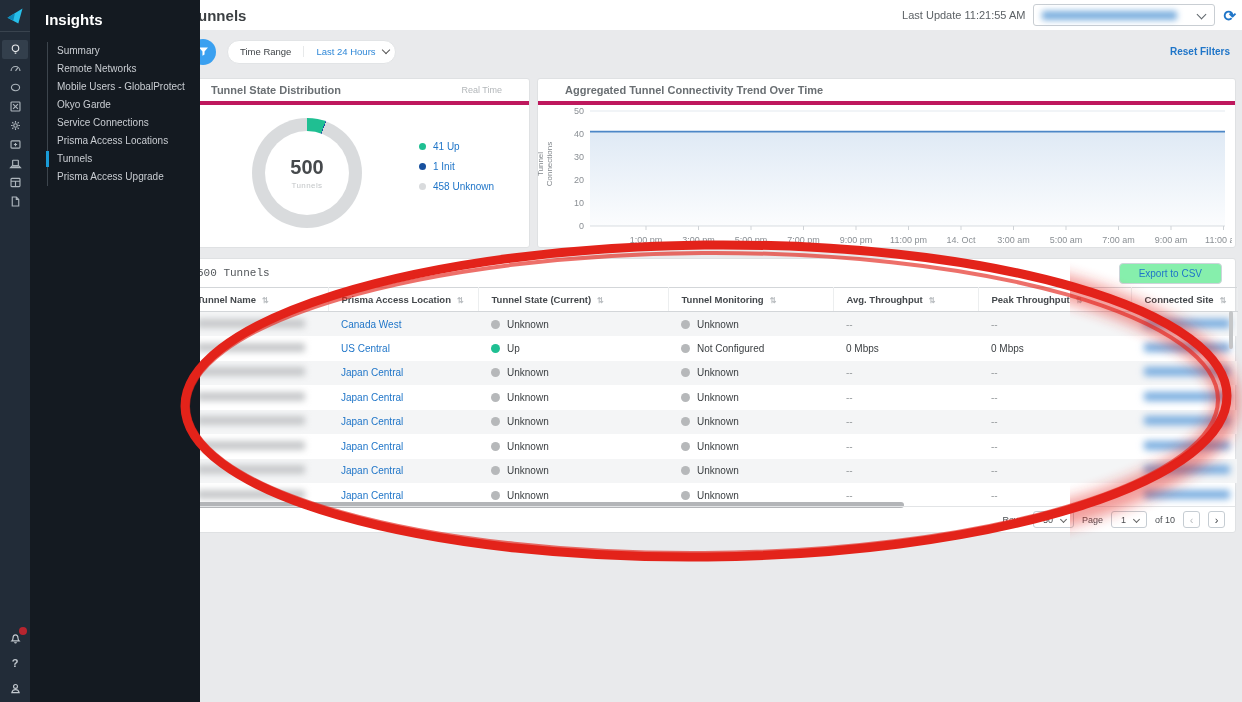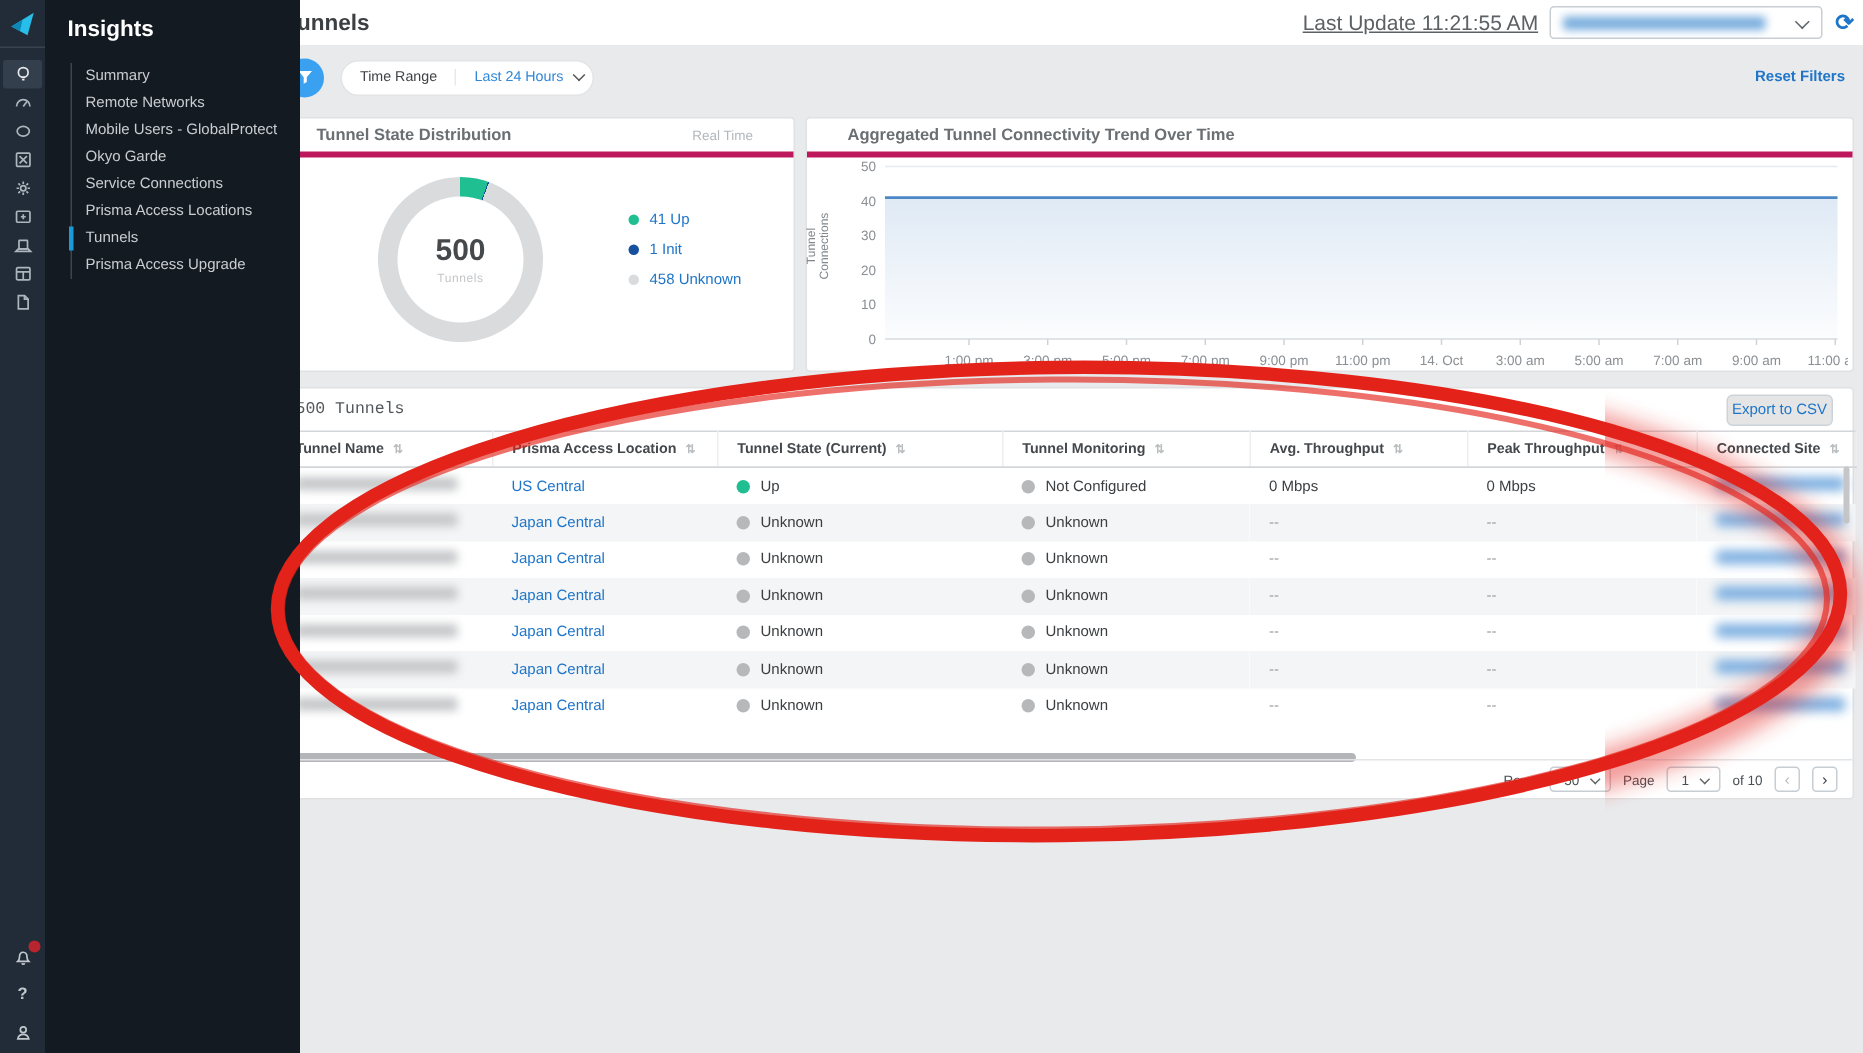--- a/index.html
+++ b/index.html
@@ -24,21 +24,21 @@
   .sidebar-title { font-size:15px; font-weight:bold; color:#fff; padding:11px 0 10px 15px; }
   .menu { margin-left:17px; border-left:1px solid #3d454d; margin-top:4px; }
   .menu-item { position:relative; font-size:10px; line-height:12px; color:#c9cdd2; padding:3px 4px 3px 9px; cursor:pointer; white-space:nowrap; }
   .menu-item.active::before { content:""; position:absolute; left:-2px; top:1px; bottom:1px; width:3px; background:#1a9bd7; }
 
   
   .main { position:absolute; left:176px; top:0; width:1066px; height:702px; background:#e9eaec; }
   .topbar { position:absolute; left:0; top:0; width:1066px; height:30px; background:#fff; display:flex; align-items:center; }
   .page-title { font-size:15px; font-weight:600; color:#3c4043; padding-left:14px; flex:0 0 auto; }
   .topbar-right { margin-left:auto; display:flex; align-items:center; gap:8px; padding-right:6px; }
-  .last-update { font-size:14px; color:#5c6165;text-decoration:underline; }
+  .last-update { font-size:11px; color:#5c6165; }
   .tenant-select { position:relative; width:182px; height:22px; border:1px solid #c9ced3; border-radius:3px; background:#fff; display:flex; align-items:center; padding:0 22px 0 8px; }
   .redact-blue-sm { width:135px; height:9px; border-radius:2px; background:#7aaede; filter:blur(3px); }
   .chev { width:7px; height:7px; border-right:1.6px solid #5f666c; border-bottom:1.6px solid #5f666c; transform:rotate(45deg); position:absolute; right:9px; top:6px; }
   .refresh { font-size:15px; color:#1f75c8; font-weight:bold; line-height:1; cursor:pointer; }
 
   .filterbar { position:absolute; left:0; top:30px; width:1066px; height:43px; background:#e9eaec; display:flex; align-items:center; }
   .funnel-btn { width:26px; height:26px; border-radius:50%; background:#3aa0f0; margin-left:14px; display:flex; align-items:center; justify-content:center; cursor:pointer; }
   .time-pill { margin-left:11px; height:24px; background:#ffffff; border-radius:12px; display:flex; align-items:center; font-size:9.5px; border:1px solid #e2e4e6; overflow:hidden; }
   .time-pill .lbl { color:#3f4347; padding:0 12px; }
   .time-pill .val { color:#2f88d8; padding:0 6px 0 12px; border-left:1px solid #e7e9ea; display:flex; align-items:center; gap:7px; }
@@ -62,21 +62,21 @@
 
   #trend-card { left:361px; top:78px; width:699px; height:170px; }
   .ylabel { position:absolute; left:-23px; top:76px; width:60px; font-size:8px; color:#82878c; transform:rotate(-90deg); text-align:center; }
   #trend-svg { position:absolute; left:8px; top:24px; }
   #trend-svg text { font-size:9px; fill:#8a8f94; font-family:"Liberation Sans",sans-serif; }
 
   
   #table-card { left:7px; top:258px; width:1053px; height:275px; }
   .table-head { height:28px; display:flex; align-items:center; padding:0 13px; }
   .table-title { font-size:11px; color:#54585c;font-family:Liberation Mono, monospace; }
-  .export-btn { margin-left:auto; font-size:10px; color:#1f75c8; background:#e5e5e5; border:1px solid #ccd4da; border-radius:4px; padding:4px 3px; cursor:pointer; }
+  .export-btn { margin-left:auto; font-size:10px; color:#1f75c8; background:#86efac; border:1px solid #ccd4da; border-radius:4px; padding:4px 19px; cursor:pointer; }
   table { border-collapse:collapse; table-layout:fixed; width:1053px; }
   th { font-size:9.5px; font-weight:bold; color:#44484c; text-align:left; padding:6px 0 6px 13px; border-top:1px solid #d3d6d9; border-bottom:1px solid #d3d6d9; border-right:1px solid #eceeef; white-space:nowrap; overflow:hidden; }
   th .sort { color:#b9bdc0; font-size:8px; margin-left:6px; }
   td { font-size:10px; color:#3b3f42; padding:0 0 0 13px; height:24.5px; white-space:nowrap; overflow:hidden; }
   tr.odd td { background:#f4f5f6; }
   td.link, .site-cell { color:#1f75c8; }
   .dotcell { display:flex; align-items:center; gap:7px; }
   .dot { width:9px; height:9px; border-radius:50%; flex:0 0 auto; }
   .dot.gray { background:#b6b8ba; } .dot.green { background:#1fbf92; }
   .muted { color:#9a9ea1; }
@@ -320,20 +320,33 @@
               <th>Tunnel Name<span class="sort">⇅</span></th>
               <th>Prisma Access Location<span class="sort">⇅</span></th>
               <th>Tunnel State (Current)<span class="sort">⇅</span></th>
               <th>Tunnel Monitoring<span class="sort">⇅</span></th>
               <th>Avg. Throughput<span class="sort">⇅</span></th>
               <th>Peak Throughput<span class="sort">⇅</span></th>
               <th>Connected Site<span class="sort">⇅</span></th>
             </tr>
           </thead>
         <tbody id="tbody">
+            <tr class="odd">
+              <td><span class="redact-gray"></span></td>
+              <td class="link">Canada West</td>
+              <td>
+                <span class="dotcell"><span class="dot gray"></span>Unknown</span>
+              </td>
+              <td>
+                <span class="dotcell"><span class="dot gray"></span>Unknown</span>
+              </td>
+              <td class="muted">--</td>
+              <td class="muted">--</td>
+              <td class="site-cell"><span class="redact-blue"></span></td>
+            </tr>
             <tr class="even">
               <td><span class="redact-gray"></span></td>
               <td class="link">US Central</td>
               <td>
                 <span class="dotcell"><span class="dot green"></span>Up</span>
               </td>
               <td>
                 <span class="dotcell"><span class="dot gray"></span>Not Configured</span>
               </td>
               <td>0 Mbps</td>

